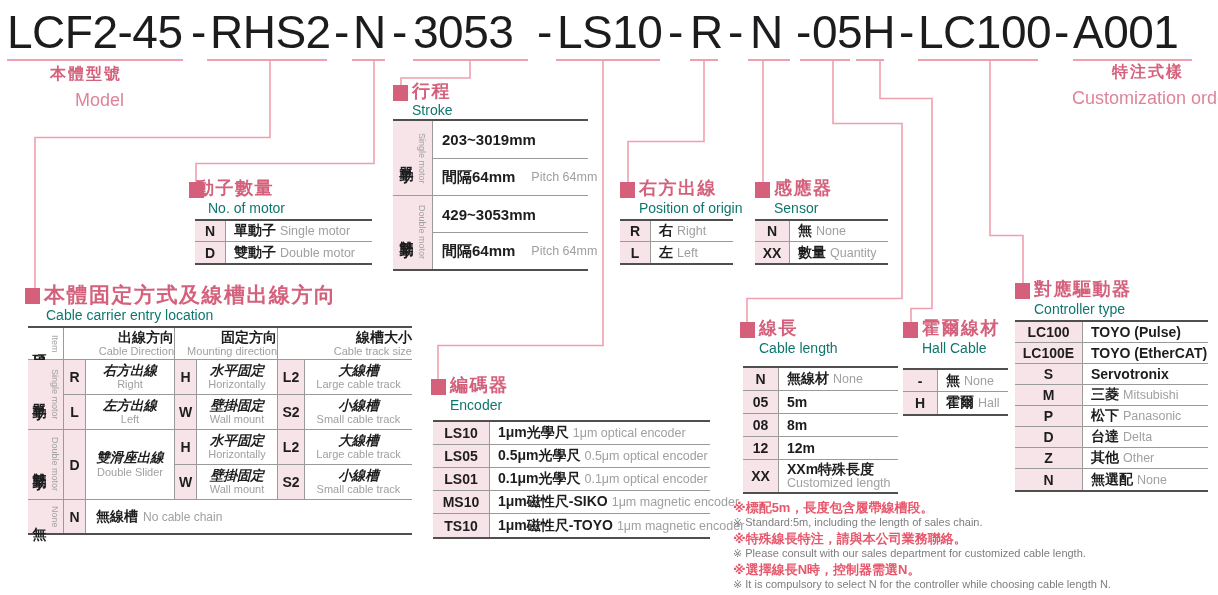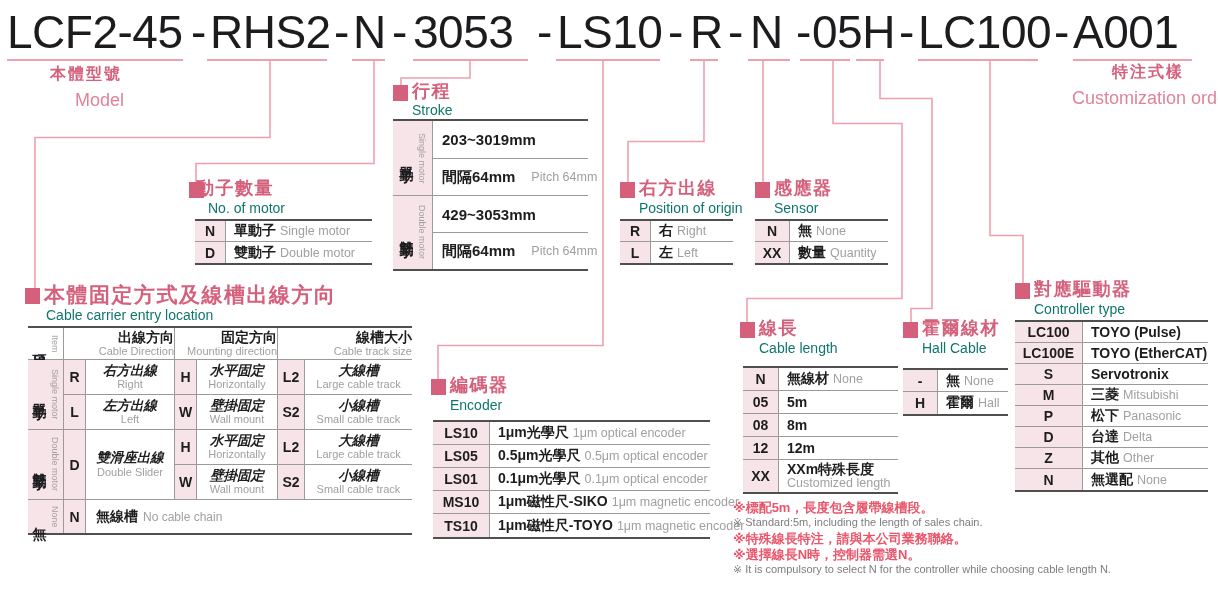--- a/index.html
+++ b/index.html
@@ -493,17 +493,18 @@
           <span class="zh">無選配</span>
           <span class="en">None</span>
         </div>
     </div>
   </div>
 
   <div class="foot">
     <div class="fzh">※標配5m，長度包含履帶線槽段。</div>
     <div class="fen">※ Standard:5m, including the length of sales chain.</div>
     <div class="fzh">※特殊線長特注，請與本公司業務聯絡。</div>
+    <div class="fen">※ Please consult with our sales department for customized cable length.</div>
     <div class="fzh">※選擇線長N時，控制器需選N。</div>
     <div class="fen">※ It is compulsory to select N for the controller while choosing cable length N.</div>
   </div>
 
 </div>
 
 </body></html>

